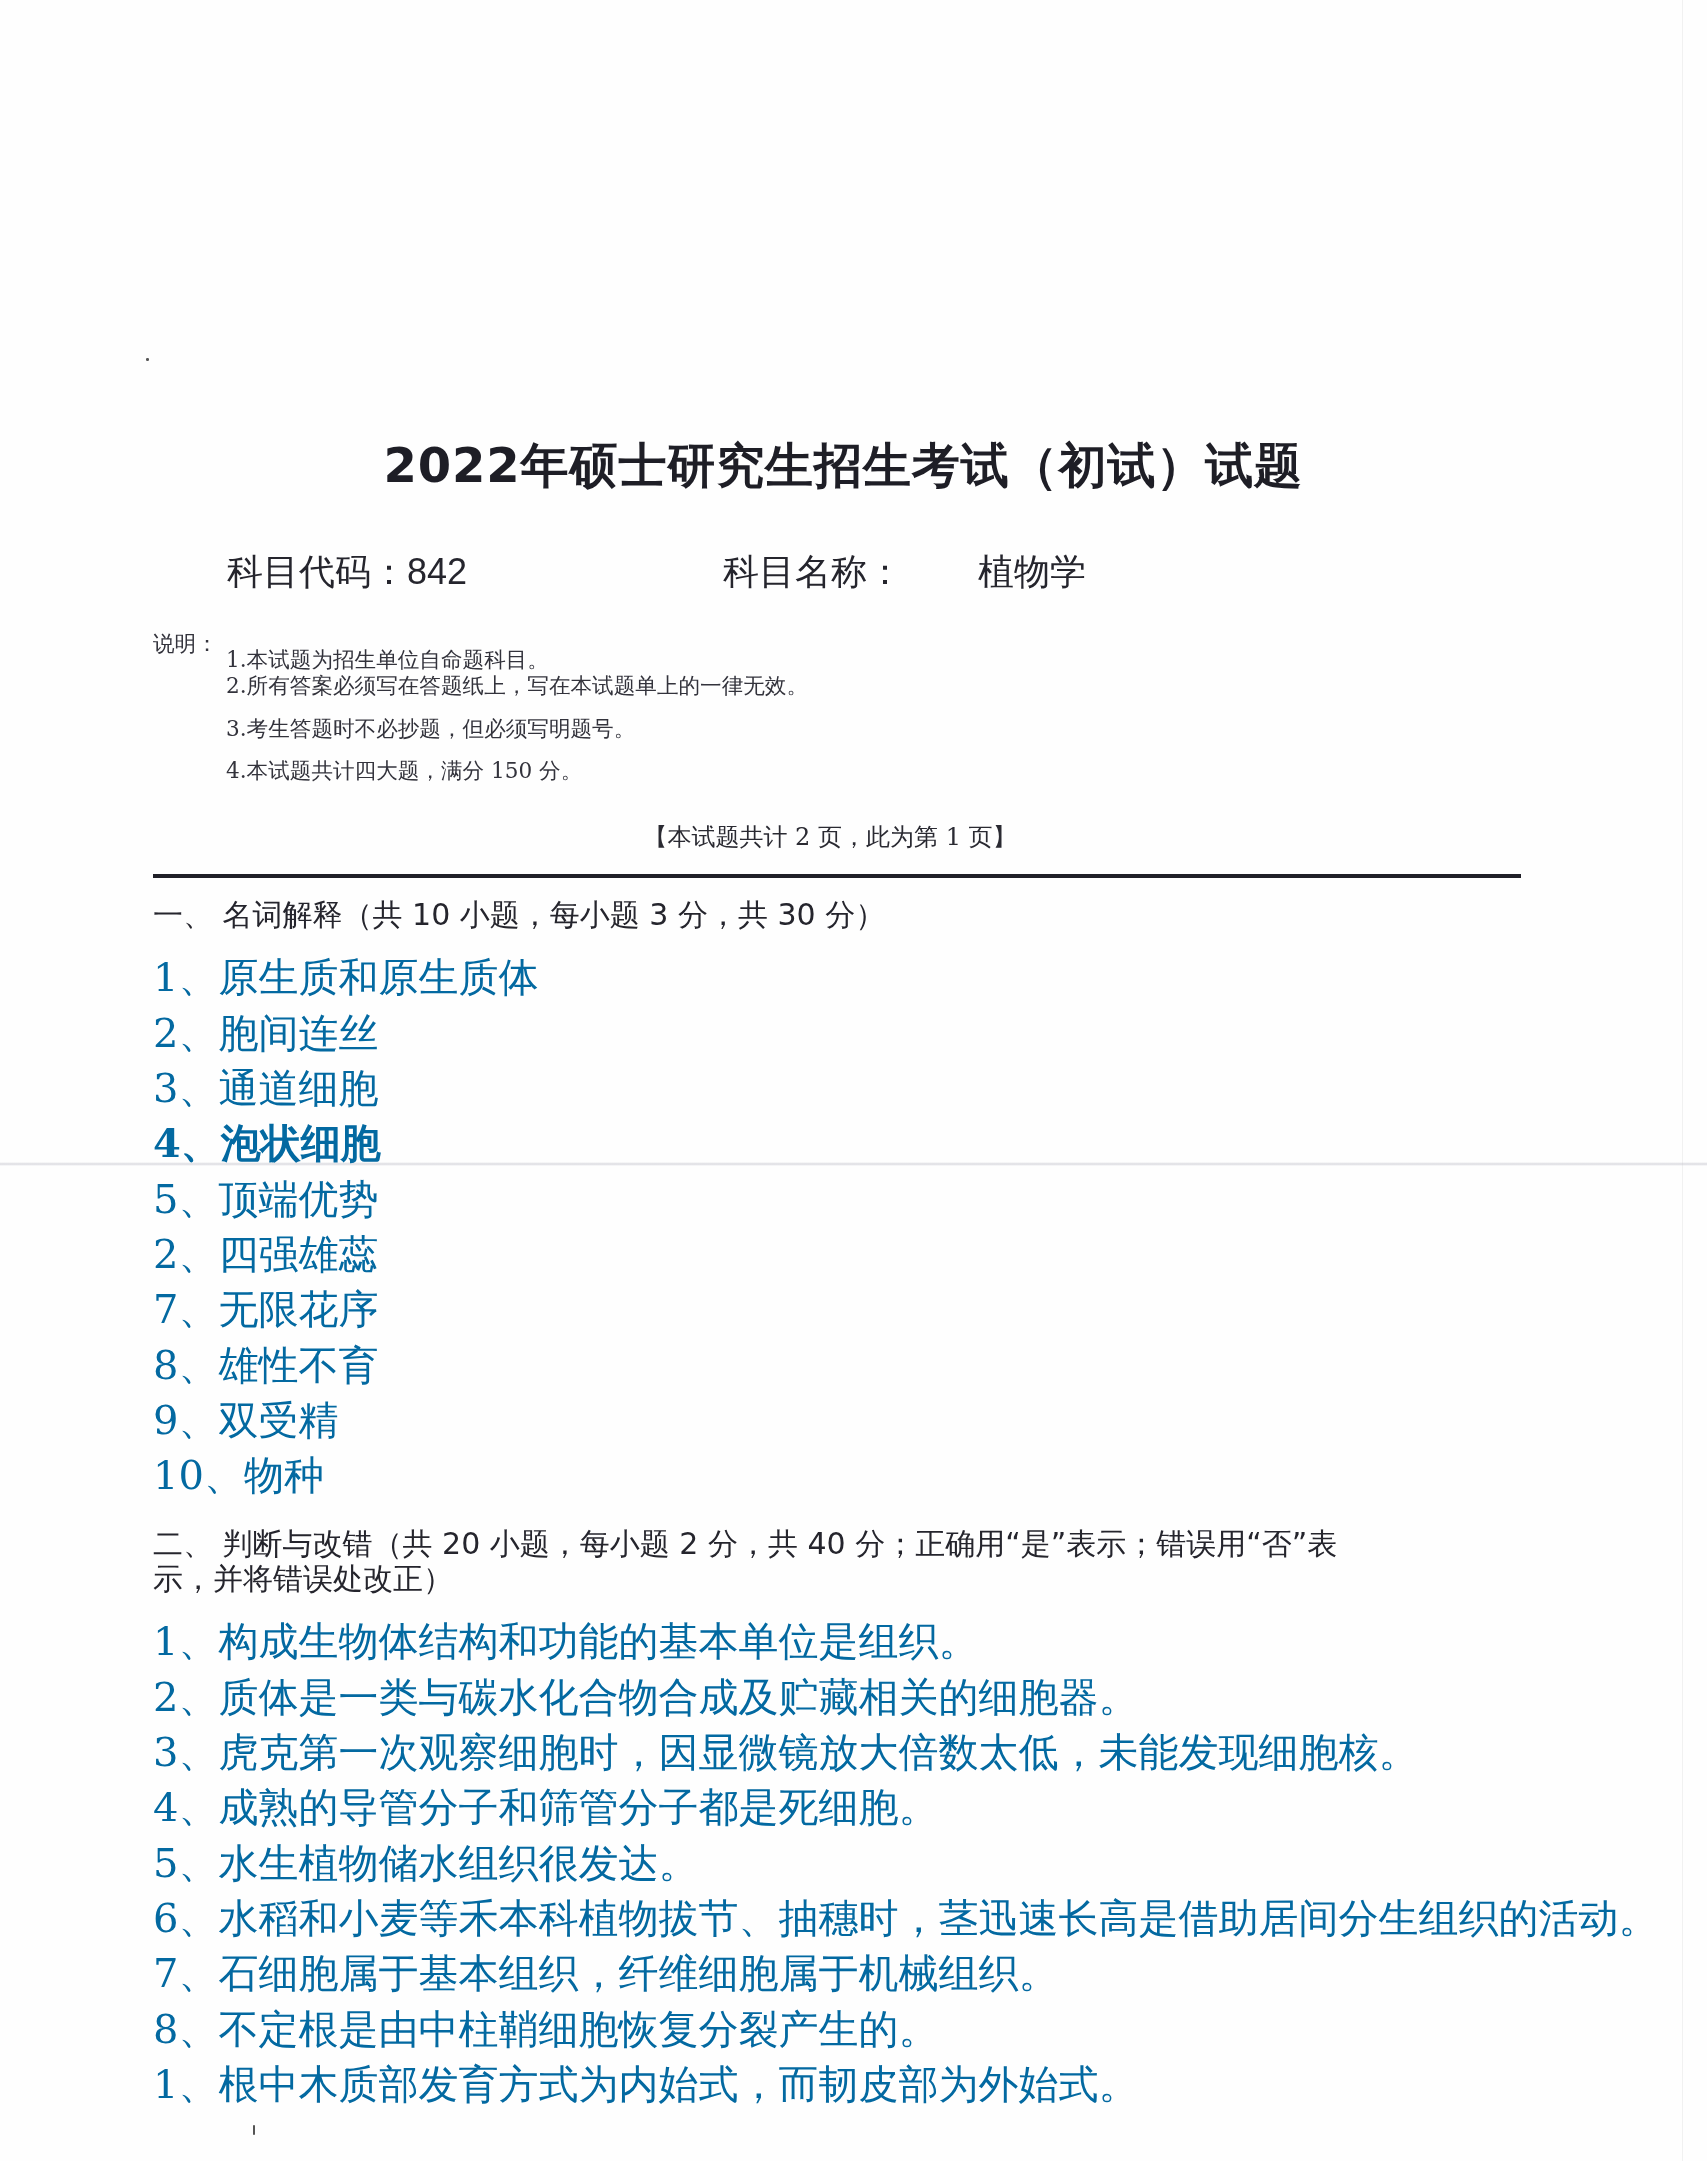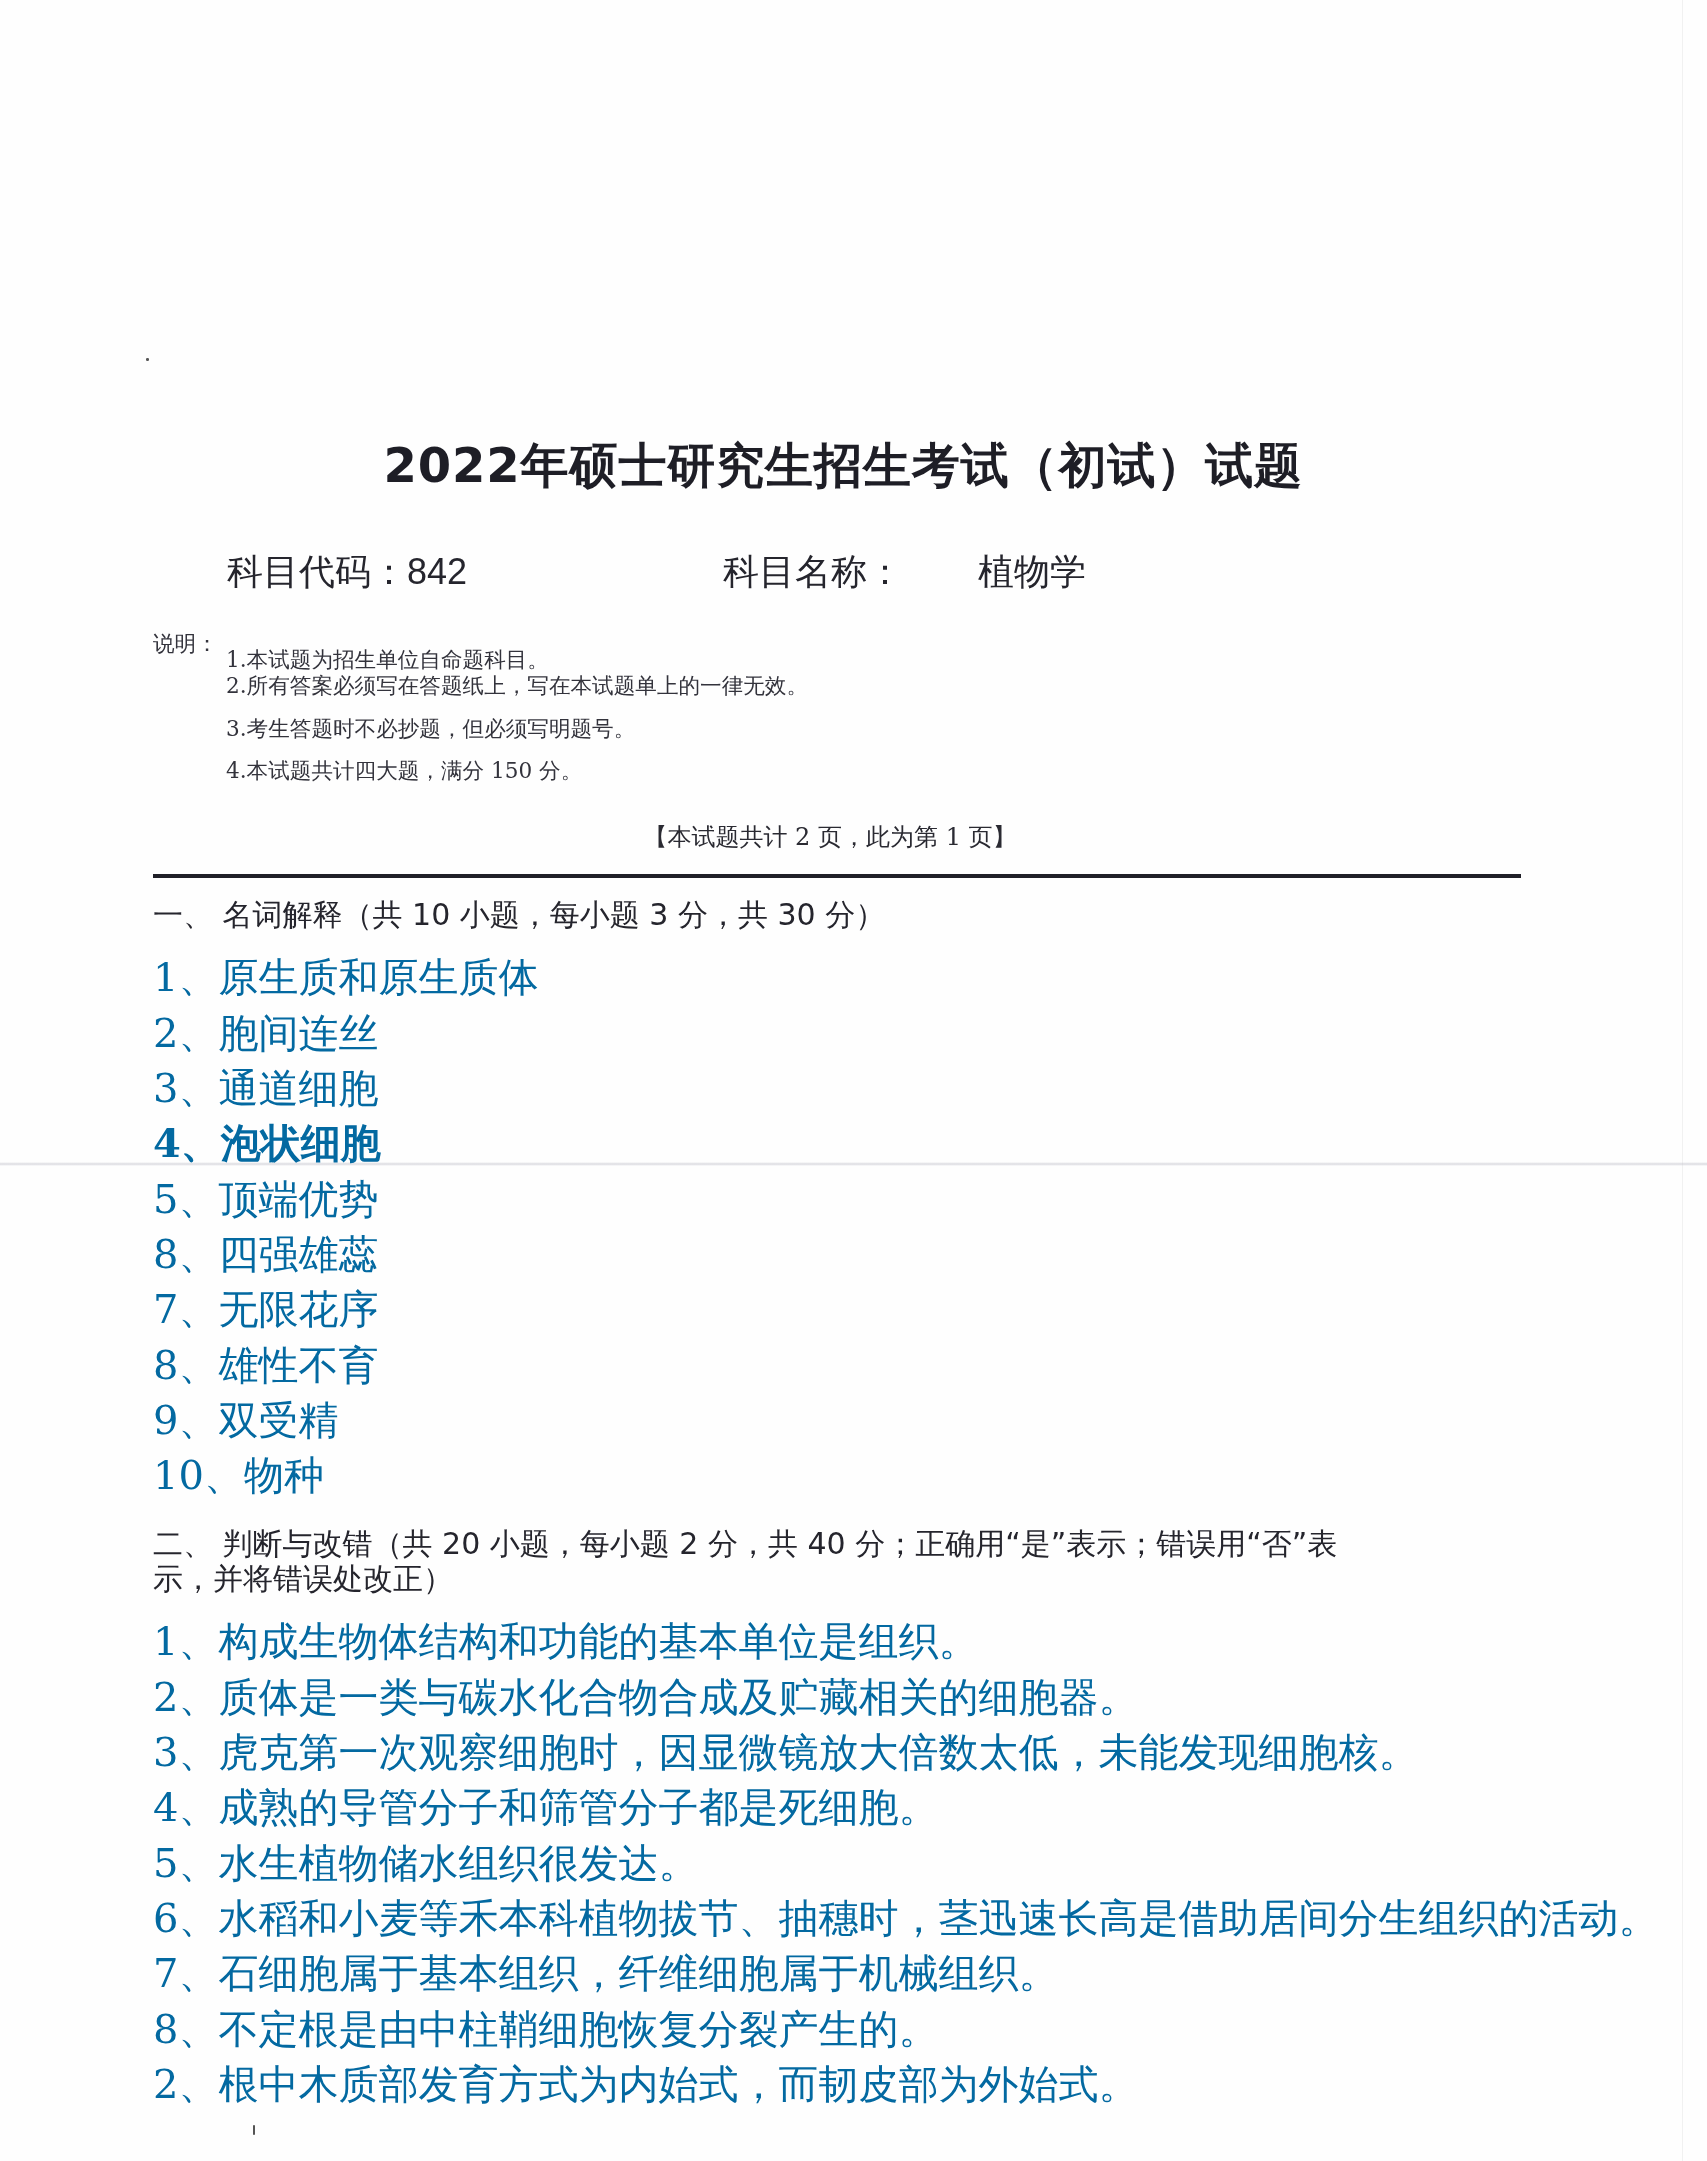--- a/index.html
+++ b/index.html
@@ -135,35 +135,35 @@
   <div class="page-indicator">【本试题共计 2 页，此为第 1 页】</div>
 
   <div class="separator"></div>
 
   <div class="line section-heading" style="top:895px;">一、  名词解释（共 10 小题，每小题 3 分，共 30 分）</div>
   <div class="line" style="top:950px;">1、原生质和原生质体</div>
   <div class="line" style="top:1006px;">2、胞间连丝</div>
   <div class="line" style="top:1061px;">3、通道细胞</div>
   <div class="line" style="top:1116px;font-weight:bold;">4、泡状细胞</div>
   <div class="line" style="top:1172px;">5、顶端优势</div>
-  <div class="line" style="top:1227px;">8、四强雄蕊</div>
+  <div class="line" style="top:1227px;">2、四强雄蕊</div>
   <div class="line" style="top:1282px;">7、无限花序</div>
   <div class="line" style="top:1338px;">8、雄性不育</div>
   <div class="line" style="top:1393px;">9、双受精</div>
   <div class="line" style="top:1448px;">10、物种</div>
 
   <div class="line section-heading" style="top:1504px;margin-top:20px;">二、  判断与改错（共 20 小题，每小题 2 分，共 40 分；正确用“是”表示；错误用“否”表</div>
   <div class="line section-heading" style="top:1559px;">示，并将错误处改正）</div>
   <div class="line" style="top:1614px;">1、构成生物体结构和功能的基本单位是组织。</div>
   <div class="line" style="top:1670px;">2、质体是一类与碳水化合物合成及贮藏相关的细胞器。</div>
   <div class="line" style="top:1725px;">3、虎克第一次观察细胞时，因显微镜放大倍数太低，未能发现细胞核。</div>
   <div class="line" style="top:1780px;">4、成熟的导管分子和筛管分子都是死细胞。</div>
   <div class="line" style="top:1836px;">5、水生植物储水组织很发达。</div>
   <div class="line" style="top:1891px;">6、水稻和小麦等禾本科植物拔节、抽穗时，茎迅速长高是借助居间分生组织的活动。</div>
   <div class="line" style="top:1946px;">7、石细胞属于基本组织，纤维细胞属于机械组织。</div>
   <div class="line" style="top:2002px;">8、不定根是由中柱鞘细胞恢复分裂产生的。</div>
-  <div class="line" style="top:2057px;">2、根中木质部发育方式为内始式，而韧皮部为外始式。</div>
+  <div class="line" style="top:2057px;">1、根中木质部发育方式为内始式，而韧皮部为外始式。</div>
 
   <div class="dot" style="left:146px; top:358px; width:2.6px; height:2.6px;"></div>
   <div class="dot" style="left:253px; top:2125px; width:2.2px; height:9.5px; border-radius:0.9px;"></div>
 
 </div>
 
 
 </body></html>

